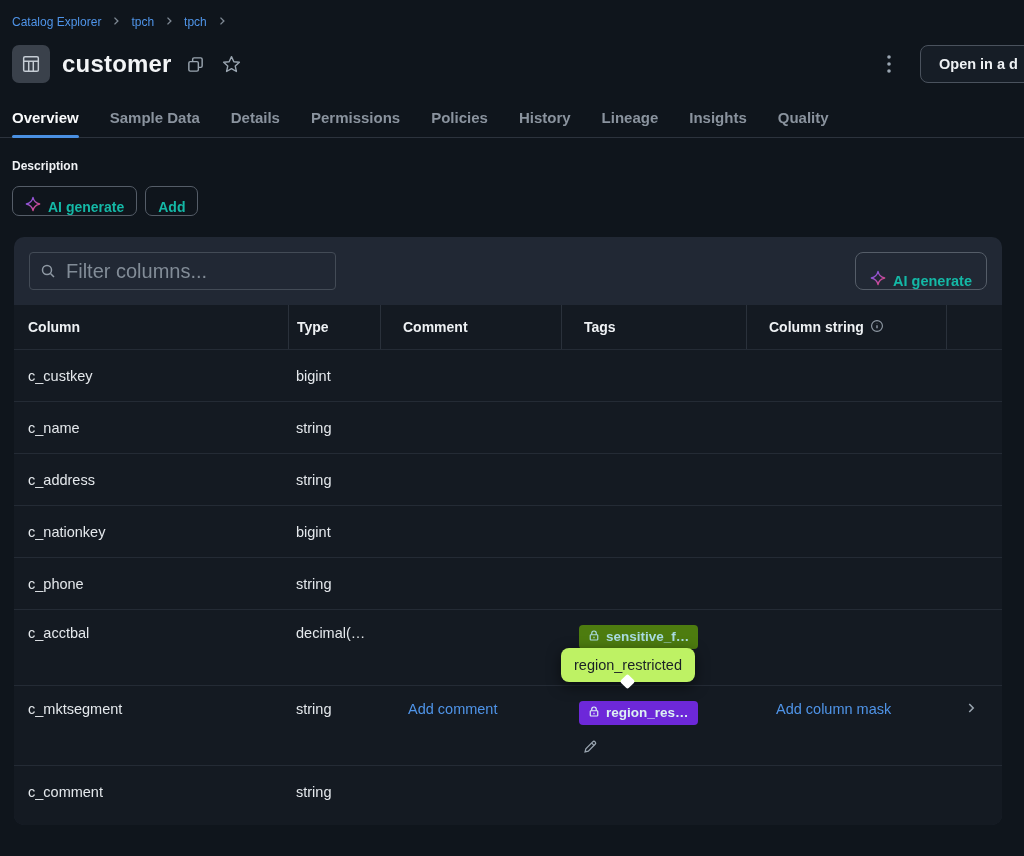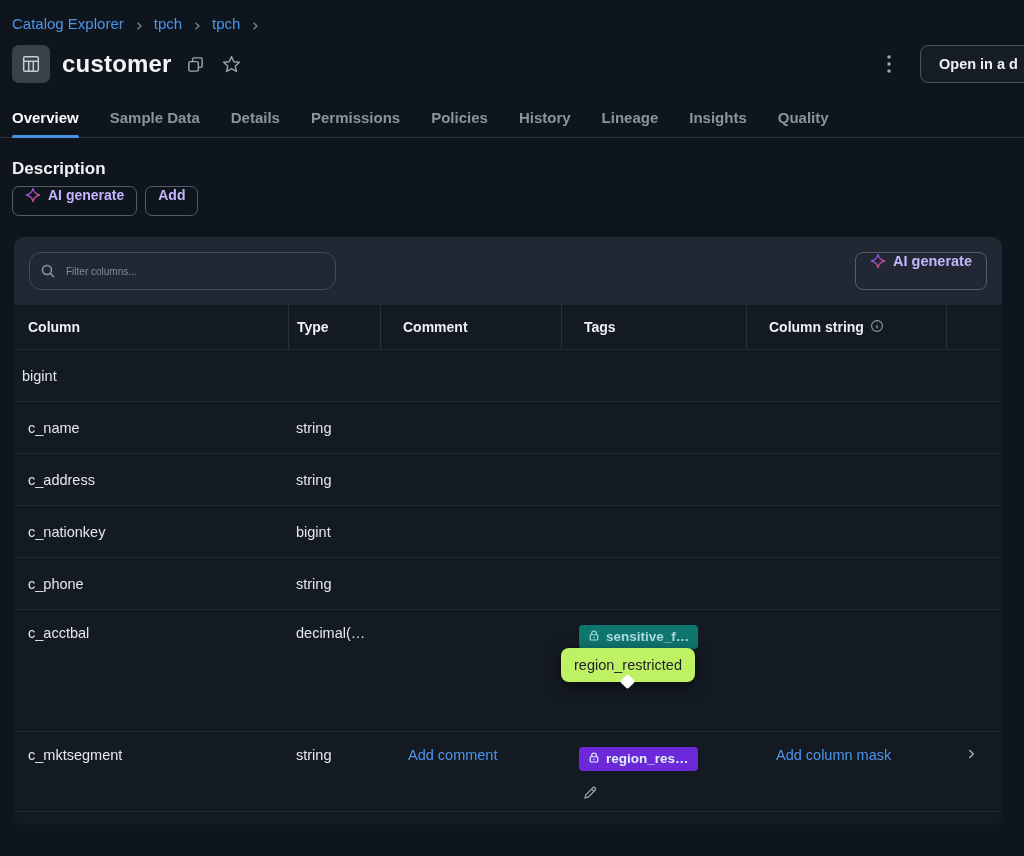--- a/index.html
+++ b/index.html
@@ -4,80 +4,80 @@
 <style>
   * { margin:0; padding:0; box-sizing:border-box; }
   html,body { width:1024px; height:856px; }
   body {
     position:relative; overflow:hidden;
     background:#0f151c;
     font-family:"Liberation Sans","DejaVu Sans",sans-serif;
     color:#e4e8ec;
   }
   
-  .breadcrumb { position:absolute; top:15px; left:12px; display:flex; align-items:flex-end; gap:9px; font-size:15px; }
+  .breadcrumb { position:absolute; top:15px; left:12px; display:flex; align-items:flex-start; gap:9px; font-size:12px; }
   .crumb { color:#4f94e8; text-decoration:none; cursor:pointer; }
   .crumb-sep { display:flex; align-items:center; }
   
   .title-row { position:absolute; top:44px; left:12px; height:40px; display:flex; align-items:center; gap:12px; }
   .entity-icon { width:38px; height:38px; border-radius:7px; background:#3a414b; display:flex; align-items:center; justify-content:center; }
   .page-title { font-size:24px; font-weight:700; color:#f2f4f6; letter-spacing:.2px; }
   .title-icon-btn { background:none; border:none; cursor:pointer; display:flex; align-items:center; padding:2px; }
   .kebab { position:absolute; left:878px; top:50px; width:22px; height:28px; display:flex; align-items:center; justify-content:center; background:none; border:none; cursor:pointer; }
   .open-btn {
     position:absolute; left:920px; top:45px; width:160px; height:38px;
     background:#161d26; border:1px solid #4a525d; border-radius:8px;
     color:#eef1f4; font-size:14.5px; font-weight:600; text-align:left; padding-left:18px; cursor:pointer;
     font-family:inherit; white-space:nowrap;
   }
   
   .tabs { position:absolute; top:100px; left:0; width:1024px; height:38px; display:flex; gap:31px; padding:0 12px; border-bottom:1px solid #2c333d; }
   .tab { font-size:15px; font-weight:600; color:#8a939e; display:flex; align-items:center; cursor:pointer; position:relative; padding-bottom:2px; }
   .tab.active { color:#fafbfc; }
   .tab.active::after { content:""; position:absolute; left:0; right:0; bottom:-1px; height:3px; background:#4a90e2; border-radius:2px; }
   
-  .desc-heading { position:absolute; top:159px; left:12px; font-size:17px; font-weight:700; color:#f0f2f5; }
+  .desc-heading { position:absolute; top:159px; left:12px; font-size:12px; font-weight:700; color:#f0f2f5; }
   .desc-actions { position:absolute; top:186px; left:12px; display:flex; gap:8px; }
   .ghost-btn {
-    display:inline-flex; align-items:flex-start; gap:7px; height:30px; padding:0 12px;
+    display:inline-flex; align-items:flex-end; gap:7px; height:30px; padding:0 12px;
     background:transparent; border:1px solid #555d68; border-radius:7px;
-    color:#c4b5fd; font-size:14px; font-weight:600; cursor:pointer; font-family:inherit;
+    color:#14b8a6; font-size:14px; font-weight:600; cursor:pointer; font-family:inherit;
   }
   
   .card { position:absolute; top:237px; left:14px; width:988px; height:588px; background:#212834; border-radius:10px; }
   .card-toolbar { position:absolute; top:0; left:0; right:0; height:68px; display:flex; align-items:center; justify-content:space-between; padding:0 15px; }
   .filter-wrap { position:relative; width:307px; }
   .filter-input {
-    width:307px; height:38px; background:transparent; border:1px solid #434b56; border-radius:12px;
-    color:#dfe3e8; font-size:10px; padding:0 12px 0 36px; font-family:inherit; outline:none;
+    width:307px; height:38px; background:transparent; border:1px solid #434b56; border-radius:4px;
+    color:#dfe3e8; font-size:20px; padding:0 12px 0 36px; font-family:inherit; outline:none;
   }
   .filter-input::placeholder { color:#828c97; }
   .filter-search-icon { position:absolute; left:11px; top:11px; pointer-events:none; }
   .toolbar-ai-btn { height:38px; padding:0 14px; border-radius:8px; font-size:14.5px; }
   
   .table { position:absolute; top:68px; left:0; right:0; bottom:0; background:#141a22; border-radius:0 0 10px 10px; overflow:hidden; }
   .tr, .thead { display:grid; grid-template-columns:274px 92px 181px 185px 200px 1fr; }
   .thead { height:44px; }
   .th { display:flex; align-items:center; gap:6px; font-size:14px; font-weight:700; color:#eef1f4; padding-left:22px; }
   .th:first-child { padding-left:14px; }
   .th + .th { border-left:1px solid #2a313b; }
   .th.th-type { padding-left:8px; }
   .tr { border-top:1px solid #242b35; min-height:52px; align-items:center; }
   .td { font-size:14.5px; color:#e4e8ec; padding-left:18px; }
   .td.td-name { padding-left:14px; }
   .td.td-type { padding-left:8px; }
   .tr.tall { align-items:start; }
   .tr.row-acctbal { height:76px; }
-  .tr.row-mktseg { height:80px;margin-top:46px; }
+  .tr.row-mktseg { height:80px; }
   .tr.tall .td { padding-top:15px; }
   .rel { position:relative; }
   .link { color:#4f94e8; cursor:pointer; font-size:14.5px; white-space:nowrap; }
   .chip {
     display:inline-flex; align-items:center; gap:6px; max-width:152px;
-    background:#0f766e; color:#a9dbe0; border-radius:4px; padding:4px 9px;
+    background:#4d7c0f; color:#a9dbe0; border-radius:4px; padding:4px 9px;
     font-size:13.5px; font-weight:700; white-space:nowrap; cursor:pointer; line-height:1;
   }
   .chip.hovered { background:#6d28d9; color:#ddf1f3; }
   .pencil-btn { display:block; margin:13px 0 0 2px; background:none; border:none; cursor:pointer; padding:0; }
   .row-chevron { color:#9aa5b0; display:flex; justify-content:center; padding-left:0 !important; padding-right:6px; cursor:pointer; }
   
   .tooltip {
     position:absolute; top:38px; left:0; z-index:20;
     background:#bef264; color:#1a2026; font-size:14.5px; font-weight:500;
     padding:9px 13px; border-radius:8px; white-space:nowrap;
@@ -206,20 +206,21 @@
         <span>Column string</span>
         <span><svg width="14" height="14" viewBox="0 0 16 16" fill="none" stroke="#8f99a4" stroke-width="1.3">
               <circle cx="8" cy="8" r="6.2"></circle>
               <path d="M8 7.2v3.4M8 4.9v.3" stroke-width="1.6"></path>
             </svg></span>
       </div>
       <div class="th"></div>
     </div>
 
     <div class="tr">
+      <div class="td td-name">c_custkey</div>
       <div class="td td-type">bigint</div>
       <div class="td"></div>
         <div class="td"></div>
         <div class="td"></div>
         <div class="td"></div>
     </div>
     <div class="tr">
       <div class="td td-name">c_name</div>
       <div class="td td-type">string</div>
       <div class="td"></div>

